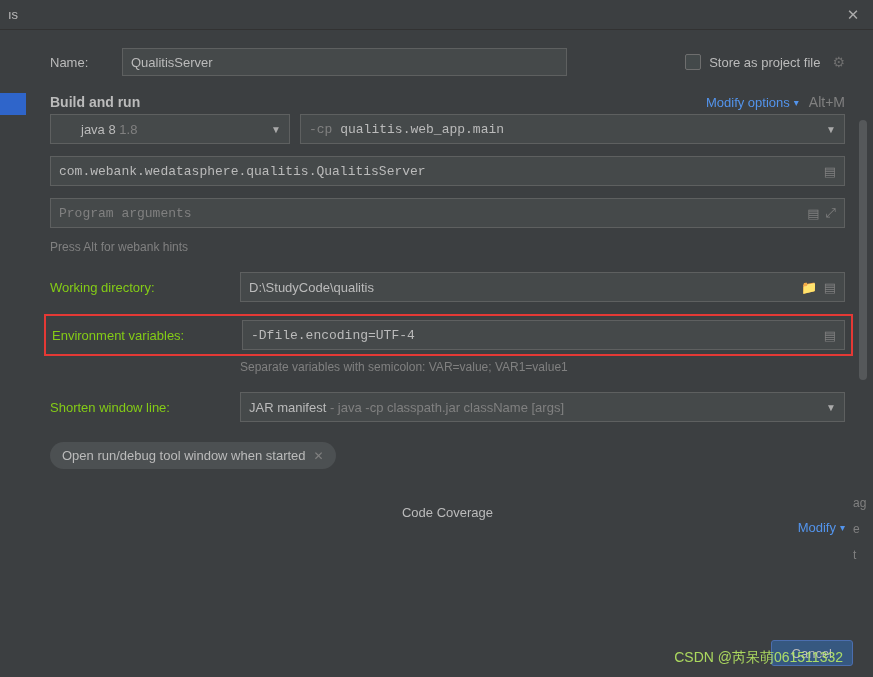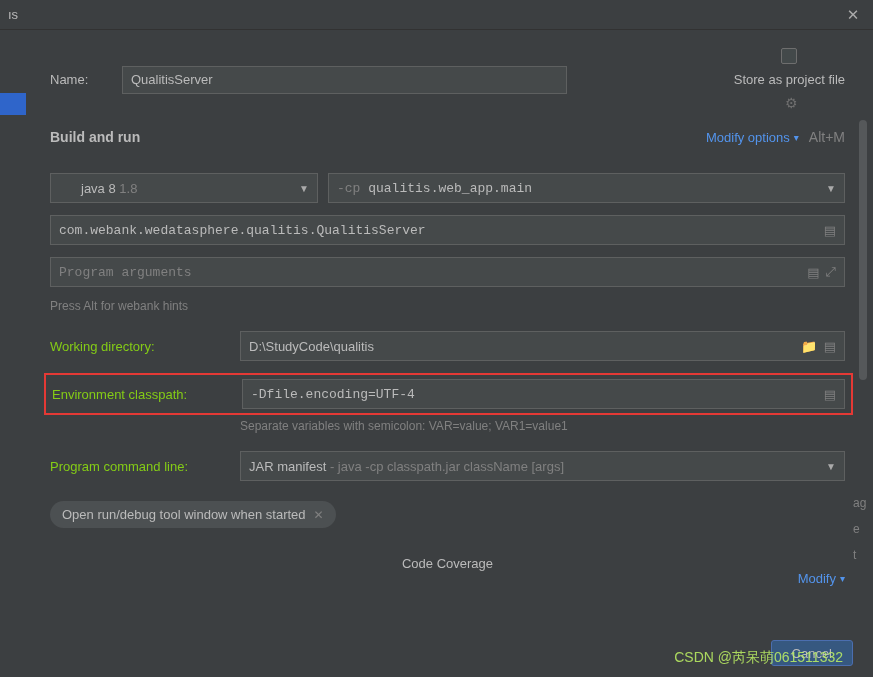--- a/index.html
+++ b/index.html
@@ -58,33 +58,33 @@
 .text-input {
   background: #45494a;
   border: 1px solid #5e6060;
   color: #bbbbbb;
   padding: 5px 8px;
   font-family: inherit;
   font-size: 13px;
   height: 28px;
 }
 .name-input { width: 445px; }
-.store-wrap { display: flex; align-items: center; margin-left: auto; gap: 8px; flex-direction: column; }
+.store-wrap { display: flex; align-items: center; margin-left: auto; gap: 8px; }
 .checkbox {
   width: 16px; height: 16px;
   border: 1px solid #6e6e6e;
   background: #43494a;
   border-radius: 2px;
 }
 .gear-icon { color: #6e6e6e; font-size: 14px; margin-left: 4px; }
 .section-title {
   color: #bbbbbb;
   font-weight: bold;
   font-size: 14px;
-  margin-bottom: 28px;
+  margin-bottom: 4px;
   display: flex;
   align-items: center;
 }
 .modify-link {
   margin-left: auto;
   color: #5394ec;
   font-size: 13px;
   font-weight: normal;
   display: flex;
   align-items: center;
@@ -100,21 +100,21 @@
 }
 .select-field {
   background: #45494a;
   border: 1px solid #5e6060;
   display: flex;
   align-items: center;
   padding: 0 8px;
   height: 30px;
   position: relative;
 }
-.jdk-select { width: 268px; padding-left: 30px; }
+.jdk-select { width: 240px; padding-left: 30px; }
 .cp-select { flex: 1; }
 .select-value { color: #bbbbbb; }
 .select-value .dim { color: #808080; }
 .dropdown-arrow {
   position: absolute;
   right: 8px;
   color: #aaaaaa;
   font-size: 10px;
 }
 .mono { font-family: "Consolas", "Courier New", monospace; font-size: 13px; }
@@ -167,21 +167,21 @@
 }
 .pill {
   display: inline-flex;
   align-items: center;
   background: #4c5052;
   border-radius: 16px;
   padding: 6px 12px;
   color: #bbbbbb;
   gap: 8px;
   margin-top: 8px;
-  margin-bottom: 28px;
+  margin-bottom: 36px;
 }
 .pill-x { color: #808080; cursor: pointer; font-size: 12px; }
 .code-cov-row {
   display: flex;
   align-items: center;
   padding-bottom: 8px;
   flex-direction: column;
 }
 .code-cov-row .modify-link { margin-left: auto; }
 .scrollbar {
@@ -304,31 +304,31 @@
       <span class="row-label">Working directory:</span>
       <div class="row-field">
         <span class="field-text">D:\StudyCode\qualitis</span>
         <span class="icon-btn">📁</span>
         <span class="icon-btn">▤</span>
       </div>
     </div>
 
     <div class="env-row-highlight">
       <div class="labeled-row">
-        <span class="row-label">Environment classpath:</span>
+        <span class="row-label">Environment variables:</span>
         <div class="row-field">
           <span class="field-text mono">-Dfile.encoding=UTF-4</span>
           <span class="icon-btn">▤</span>
         </div>
       </div>
     </div>
     <div class="help-text">Separate variables with semicolon: VAR=value; VAR1=value1</div>
 
     <div class="labeled-row">
-      <span class="row-label">Program command line:</span>
+      <span class="row-label">Shorten window line:</span>
       <div class="row-field">
         <span class="field-text">
           <span>JAR manifest</span><span class="dim" style="color:#808080"> - java -cp classpath.jar className [args]</span>
         </span>
         <span class="dropdown-arrow">▼</span>
       </div>
     </div>
 
     <div class="pill">
       <span>Open run/debug tool window when started</span>

